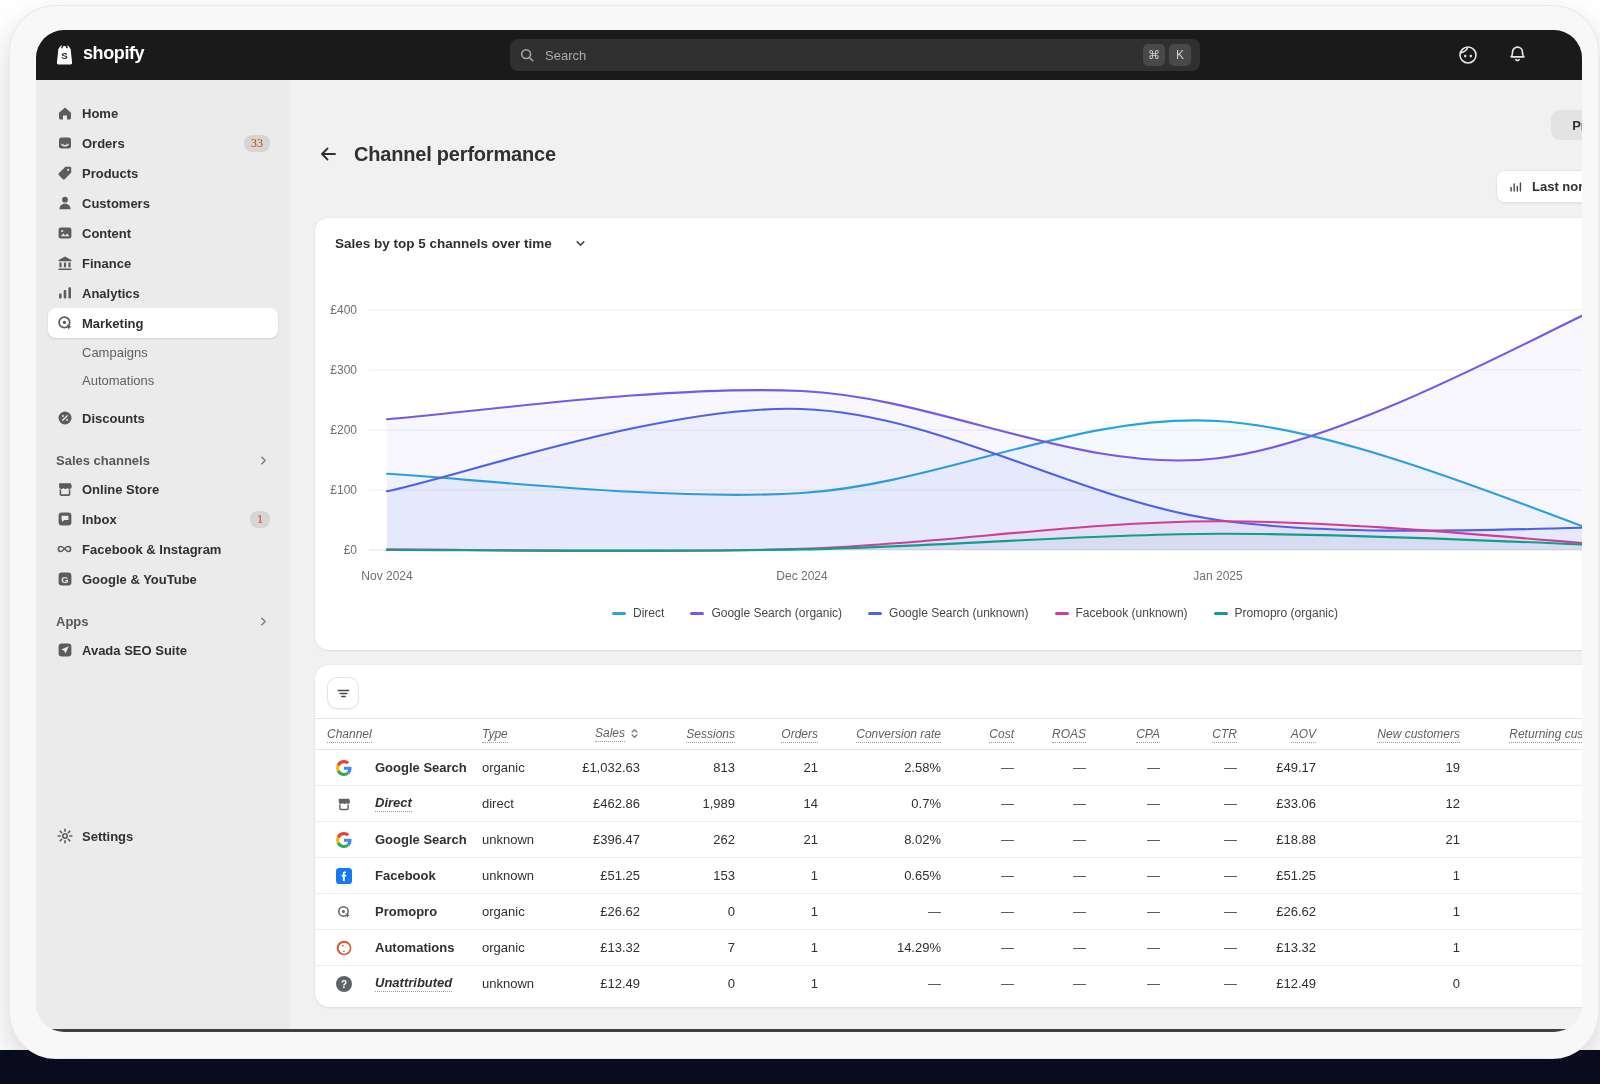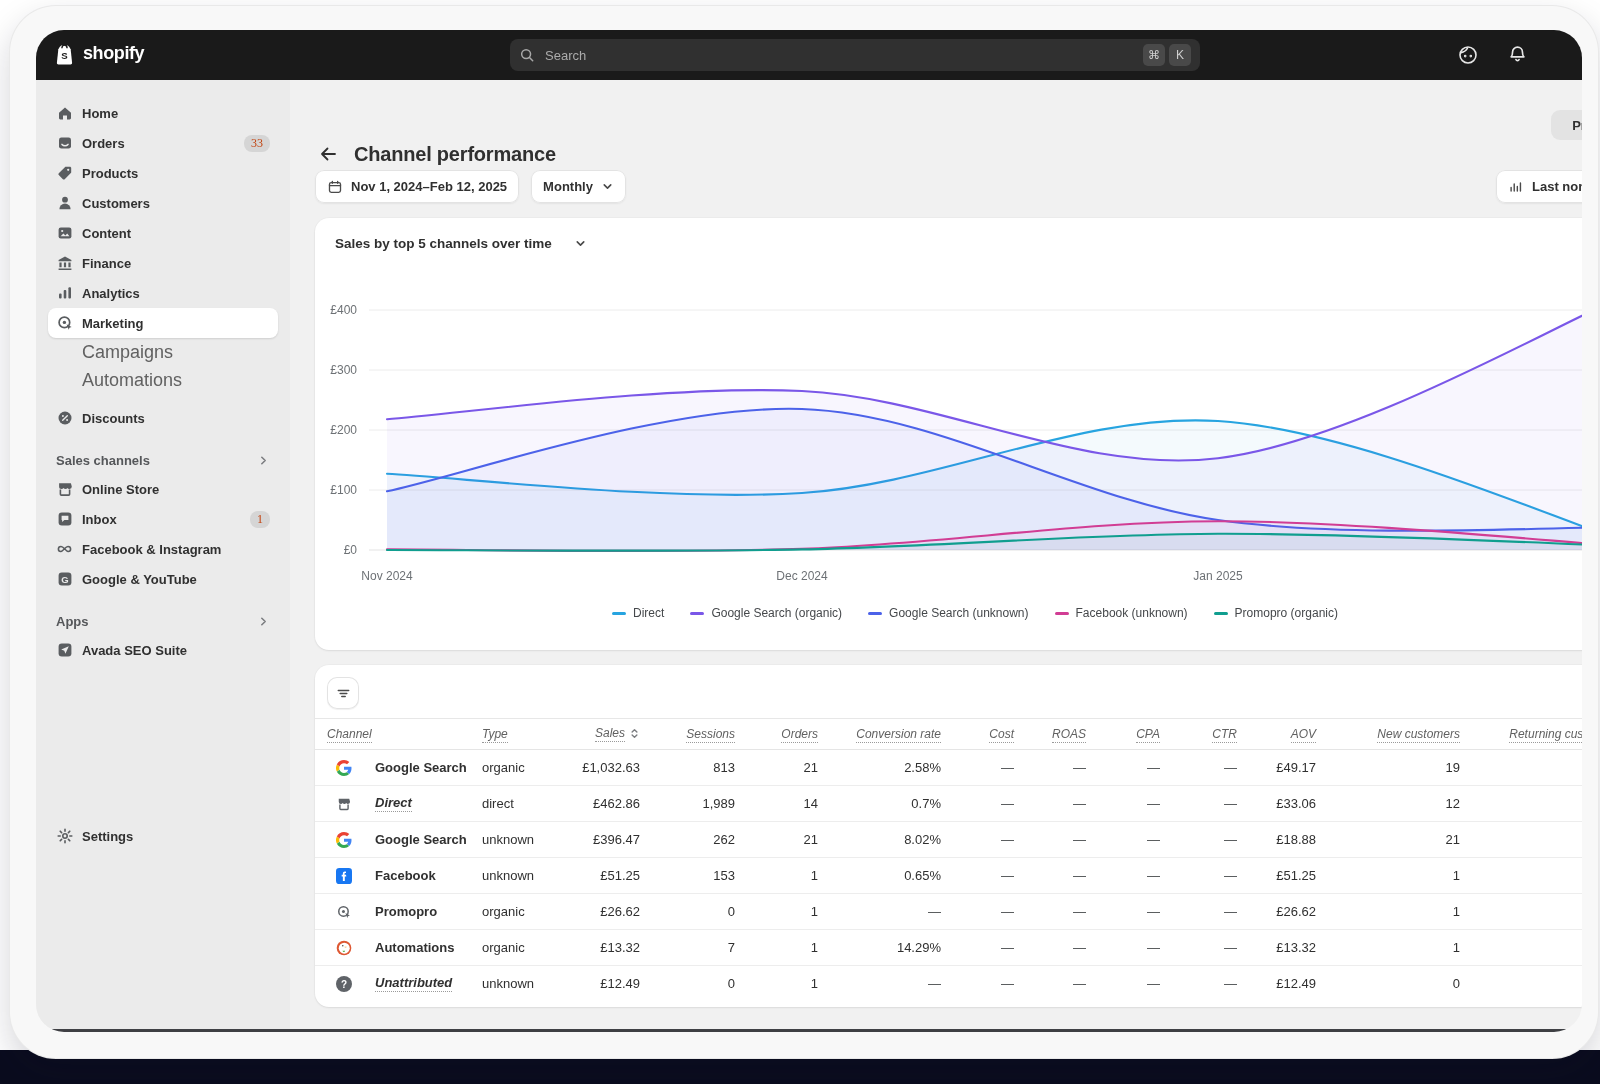--- a/index.html
+++ b/index.html
@@ -31,21 +31,21 @@
   .bodyrow{position:absolute;top:50px;left:0;right:0;bottom:0;display:flex;}
   .sidebar{width:254px;flex:none;background:#ebebeb;position:relative;padding:18px 12px 0;box-sizing:border-box;}
   .main{flex:1;position:relative;}
 
   
   .nav-item{height:30px;display:flex;align-items:center;gap:8px;padding:0 8px;border-radius:8px;
             font-size:13px;font-weight:600;color:#303030;}
   .nav-item.active{background:#fff;box-shadow:0 1px 2px rgba(0,0,0,.12);}
   .nico{width:18px;height:18px;flex:none;display:flex;color:#5a5d60;}
   .badge{margin-left:auto;background:#d5d5d5;border-radius:8px;padding:1px 7px;font-size:12px;font-weight:500;color:#c2410c;font-family:Liberation Serif, serif;}
-  .sub{height:28px;display:flex;align-items:center;padding-left:34px;font-size:18px;font-weight:500;color:#616161;}
+  .sub{height:28px;display:flex;align-items:center;padding-left:34px;font-size:13px;font-weight:500;color:#616161;}
   .nav-gap{height:9px;}
   .sec-h{height:28px;margin-top:13px;display:flex;align-items:center;justify-content:space-between;
          padding:0 8px;font-size:13px;font-weight:600;color:#55575a;}
   .sec-h .chev{color:#7b7d80;display:flex;}
   .settings-wrap{position:absolute;top:741px;left:12px;width:230px;}
 
   
   .page-header{position:absolute;left:25px;top:30px;display:flex;align-items:center;gap:13px;z-index:3;margin-top:31px;}
   .back-btn{width:26px;height:26px;display:flex;align-items:center;justify-content:center;color:#303030;background:none;border:none;padding:0;}
   h1{margin:0;font-size:20px;font-weight:700;color:#303030;letter-spacing:-.2px;}
@@ -323,39 +323,20 @@
           <button class="back-btn">
             <svg viewBox="0 0 20 20" width="20" height="20" fill="none" stroke="currentColor" stroke-width="1.8" stroke-linecap="round" stroke-linejoin="round">
                 <path d="M9.5 4.5 4 10l5.5 5.5M4 10h13"></path>
               </svg>
           </button>
           <h1>Channel performance</h1>
         </div>
 
         <div class="print">Print</div>
 
-        <div class="controls">
-          <div class="pill">
-            <span class="pic">
-              <svg viewBox="0 0 18 18" width="16" height="16" fill="none" stroke="currentColor" stroke-width="1.5" stroke-linecap="round">
-                  <rect x="2.8" y="4" width="12.4" height="11" rx="2"></rect>
-                  <path d="M2.8 7.4h12.4M6 2.6v2.2M12 2.6v2.2"></path>
-                </svg>
-            </span>
-            <span>Nov 1, 2024–Feb 12, 2025</span>
-          </div>
-          <div class="pill">
-            <span>Monthly</span>
-            <span class="pic">
-              <svg viewBox="0 0 14 14" width="13" height="13" fill="none" stroke="currentColor" stroke-width="1.7" stroke-linecap="round" stroke-linejoin="round">
-                  <path d="M3.5 5.2 7 8.8l3.5-3.6"></path>
-                </svg>
-            </span>
-          </div>
-        </div>
 
         <div class="pill attr-pill">
           <span class="pic">
             <svg viewBox="0 0 18 18" width="16" height="16" fill="none" stroke="currentColor" stroke-width="1.6" stroke-linecap="round">
                 <path d="M3.5 13.5V9.5M7 13.5V5.5M10.5 13.5V8.5M14 13.5V4.5"></path>
               </svg>
           </span>
           <span>Last non-direct click</span>
         </div>
 

